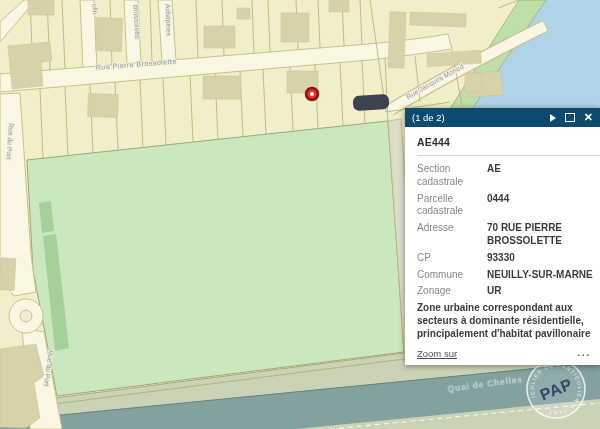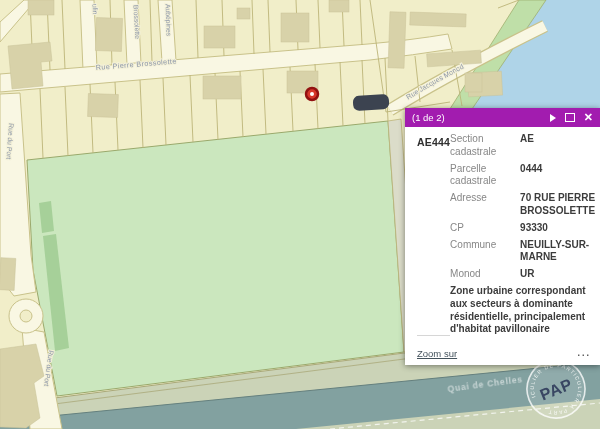--- a/index.html
+++ b/index.html
@@ -9,28 +9,28 @@
   }
   .map-svg{position:absolute;left:0;top:0;}
   .street-label{fill:#8C96A8;stroke:#F4F1D8;stroke-width:2px;paint-order:stroke;}
   
   .popup{
     position:absolute;left:405px;top:108px;width:195px;height:257px;
     background:#fff;box-shadow:0 1px 6px rgba(0,0,0,.45);
     display:flex;flex-direction:column;z-index:5;
   }
   .popup-header{
-    background:#a21caf;color:#fff;height:19px;flex:none;
+    background:#0c4a6e;color:#fff;height:19px;flex:none;
     display:flex;align-items:center;padding:0 7px;font-size:9.5px;text-align:right;
   }
   .header-icons{margin-left:auto;display:flex;align-items:center;gap:9px;}
   .icon-next{width:0;height:0;border-left:6px solid #fff;border-top:4px solid transparent;border-bottom:4px solid transparent;cursor:pointer;}
   .icon-dock{width:8px;height:7px;border:1.5px solid #fff;cursor:pointer;}
   .icon-close{font-size:11px;font-weight:bold;line-height:1;cursor:pointer;}
-  .popup-body{flex:1;overflow:hidden;padding:6px 0 0 12px;display:flex;flex-direction:row;}
+  .popup-body{flex:1;overflow:hidden;padding:6px 0 0 12px;display:flex;flex-direction:column;}
   .popup-title{font-size:10.5px;font-weight:bold;color:#2f2f2f;padding:3px 0 7px;border-bottom:1px solid #d6d6d6;margin-bottom:7px;letter-spacing:.2px;}
   .rows{flex:1;overflow:hidden;}
   .row{display:flex;margin-bottom:4px;font-size:10px;line-height:1.28;}
   .row .lbl{width:64px;flex:none;color:#878787;padding-right:6px;}
   .row .val{flex:1;color:#3c3c3c;word-wrap:break-word;font-weight:bold;}
   .popup-footer{height:20px;flex:none;display:flex;align-items:center;padding:0 9px 2px 12px;font-size:9.5px;background:#fff;}
   .zoom-link{color:#44525c;text-decoration:underline;cursor:pointer;}
   .more-dots{margin-left:auto;color:#4e4e4e;letter-spacing:2px;font-weight:bold;font-size:9px;cursor:pointer;}
   .quai-text{filter:blur(.6px);}
 </style>
@@ -203,21 +203,21 @@
       </div>
       <div class="row">
         <span class="lbl">CP</span>
         <span class="val">93330</span>
       </div>
       <div class="row">
         <span class="lbl">Commune</span>
         <span class="val">NEUILLY-SUR-MARNE</span>
       </div>
       <div class="row">
-        <span class="lbl">Monod</span>
+        <span class="lbl">Zonage</span>
         <span class="val">UR</span>
       </div>
       <div class="row">
         <span class="val">Zone urbaine correspondant aux secteurs à dominante résidentielle, principalement d'habitat pavillonaire</span>
       </div>
 
     </div>
   </div>
   <div class="popup-footer">
     <span class="zoom-link">Zoom sur</span>

